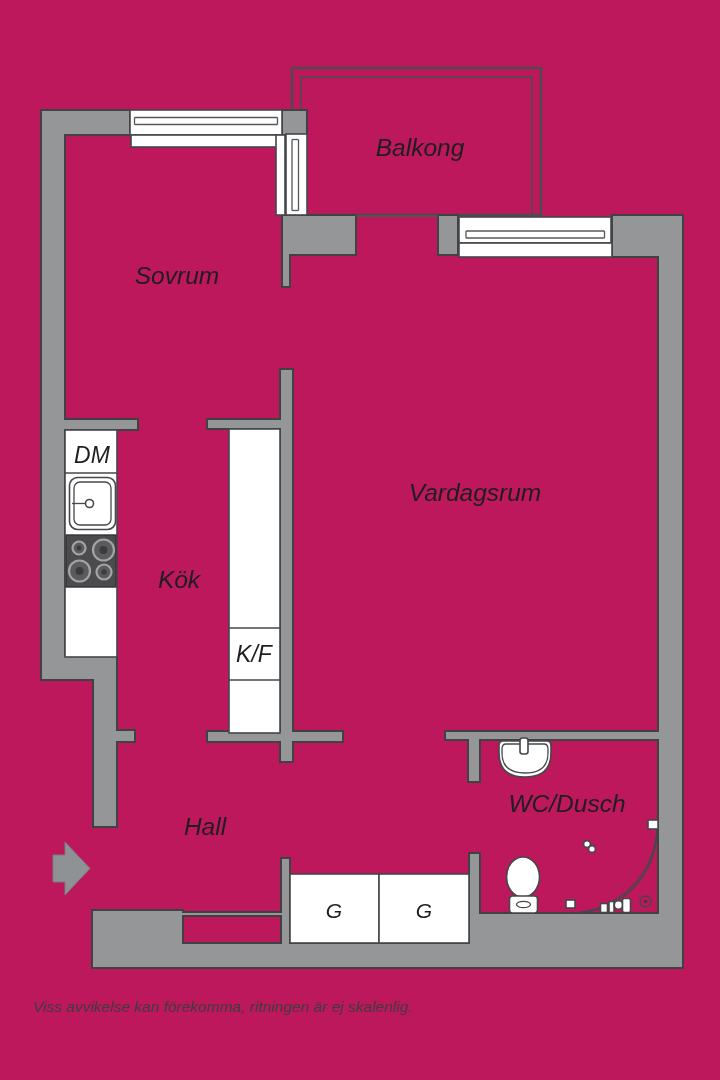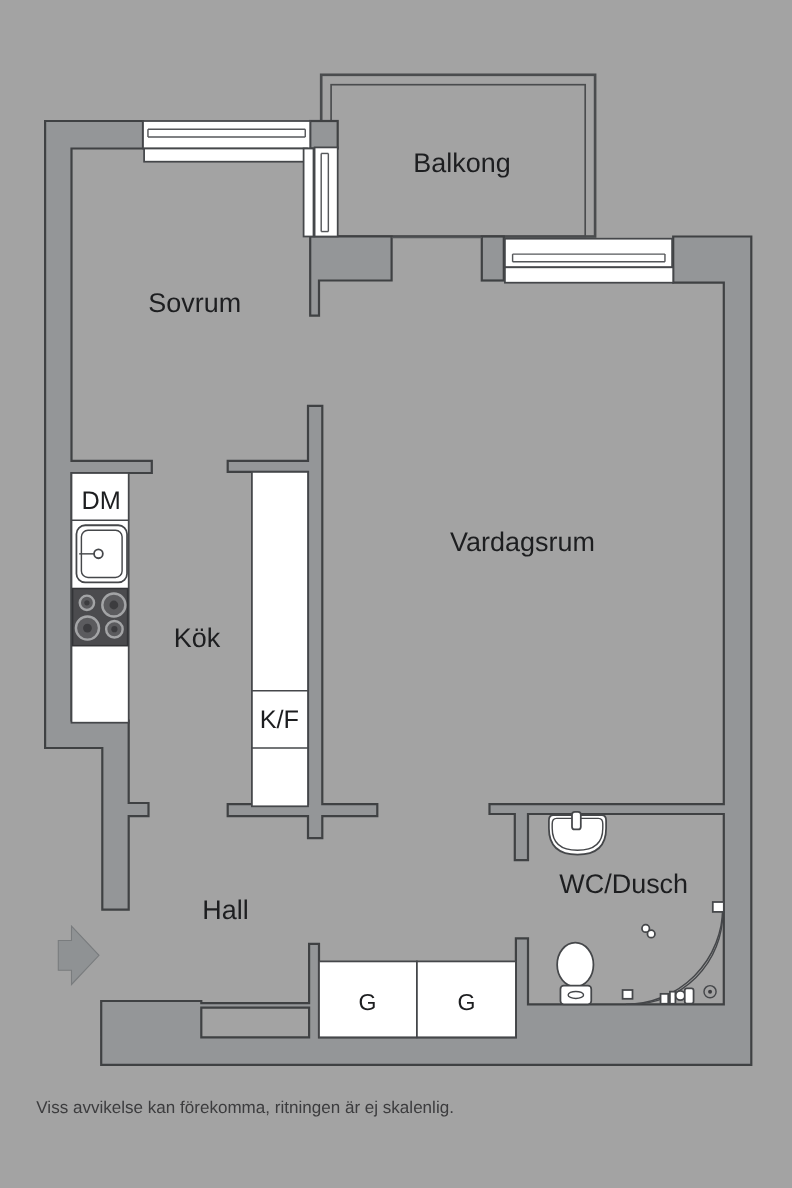--- a/index.html
+++ b/index.html
@@ -1,17 +1,17 @@
 <!DOCTYPE html>
 <html><head>
 <meta charset="utf-8">
 <style>
   html,body{margin:0;padding:0;background:#ffffff;}
-  .page{position:relative;width:720px;height:1080px;background:#a3a3a3;overflow:hidden;
-        font-family:"Liberation Sans",sans-serif;}
+  .page{position:relative;width:720px;height:1080px;background:#be185d;overflow:hidden;
+        font-family:"Liberation Sans",sans-serif;font-style:italic;}
   svg{position:absolute;left:0;top:0;}
   .wall{fill:#949698;stroke:#3f4143;stroke-width:2;stroke-linejoin:miter;}
   .balc{fill:none;stroke:#4a4c4e;}
   .fix{fill:#ffffff;stroke:#45474a;stroke-width:1.6;}
   .fixthin{fill:none;stroke:#45474a;stroke-width:1.3;}
   .glass{stroke:#55575a;stroke-width:1.3;fill:none;}
   .stove-panel{fill:#4b4b4e;stroke:#333437;stroke-width:1.4;}
   .burner{fill:#5b5b5e;stroke:#a3a4a6;stroke-width:2.2;}
   .burner-c{fill:#3c3c3f;stroke:none;}
   .arrow{fill:#8f9294;stroke:#797c7e;stroke-width:1;}

